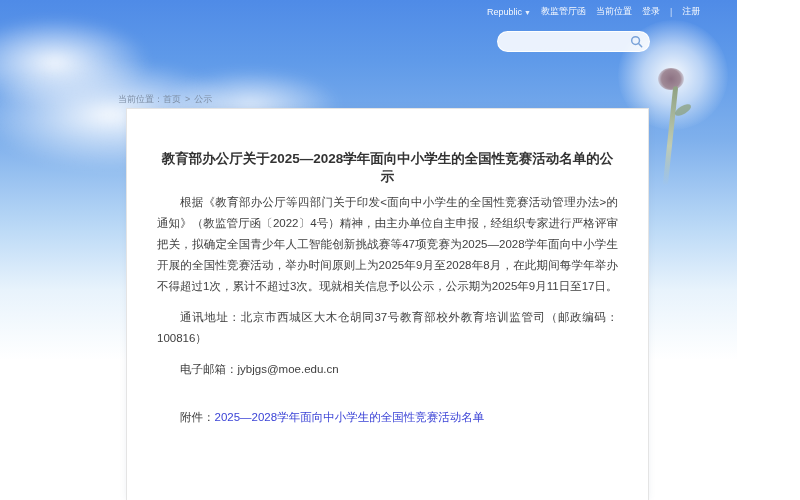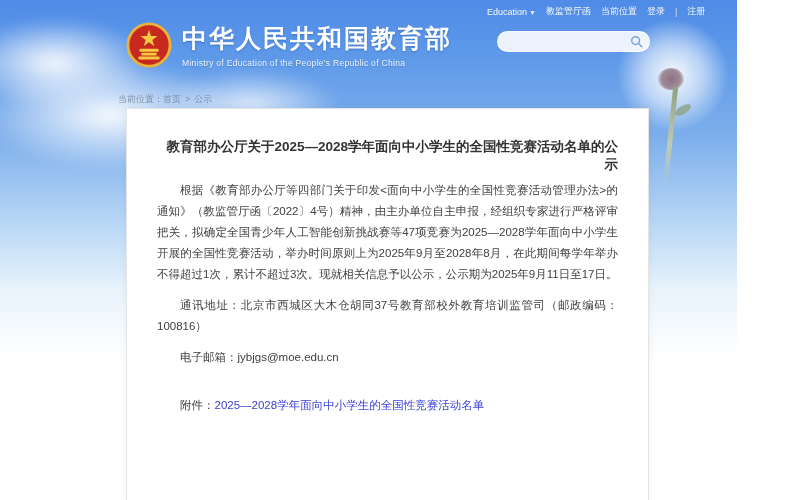--- a/index.html
+++ b/index.html
@@ -50,21 +50,21 @@
 
   
   .breadcrumb { position:absolute; left:118px; top:93px; font-size:9px; color:#7e8fa6; }
   .breadcrumb a { color:#7e8fa6; text-decoration:none; cursor:pointer; }
   .breadcrumb .sep { margin:0 4px; }
 
   
   .panel { position:absolute; left:126px; top:108px; width:523px; height:392px;
     background:#ffffff; border:1px solid #e4e4e4; border-bottom:none;
     box-shadow:0 0 6px rgba(120,140,170,0.12); padding:0 30px; }
-  .doc-title { margin-top:29px; text-align:right; font-size:13.5px; font-weight:bold; color:#333333; line-height:18px; }
+  .doc-title { margin-top:41px; text-align:center; font-size:13.5px; font-weight:bold; color:#333333; line-height:18px; }
   .para { margin-top:6px; font-size:11.5px; color:#404040; line-height:21px;
     text-indent:2em; text-align:justify; }
   .para.tight { margin-top:10px; }
   .attachment { margin-top:27px; font-size:11.5px; color:#404040; line-height:21px; text-indent:2em; }
   .attachment a { color:#3b43d6; text-decoration:none; cursor:pointer; }
 </style>
 </head>
 <body>
 
 <div class="viewport">
@@ -75,41 +75,28 @@
     <div class="cloud cloud3"></div>
 
     <div class="dandelion">
       <div class="dand-fluff"></div>
       <div class="dand-core"></div>
       <div class="dand-stem"></div>
       <div class="dand-leaf"></div>
     </div>
 
     <div class="topnav">
-      <span class="item"><span>Education</span><span class="chev">▼</span></span>
+      <span class="item"><span>Republic</span><span class="chev">▼</span></span>
       <span class="item">教监管厅函</span>
       <span class="item">当前位置</span>
       <span class="item">登录</span>
       <span class="divider">|</span>
       <span class="item">注册</span>
     </div>
 
-    <div class="logo">
-      <svg class="emblem" viewBox="0 0 48 48">
-        <circle cx="24" cy="24" r="22" fill="#c8291f" stroke="#e8b33a" stroke-width="3"></circle>
-        <polygon fill="#f5c842" points="24,8 26.2,14.6 33,14.6 27.5,18.7 29.6,25.2 24,21.2 18.4,25.2 20.5,18.7 15,14.6 21.8,14.6"></polygon>
-        <rect x="14" y="28" width="20" height="3" rx="1" fill="#f5c842"></rect>
-        <rect x="16" y="32" width="16" height="3" rx="1" fill="#f5c842"></rect>
-        <rect x="13" y="36" width="22" height="3" rx="1" fill="#f5c842"></rect>
-      </svg>
-      <div class="logo-text">
-        <div class="site-title">中华人民共和国教育部</div>
-        <div class="site-subtitle">Ministry of Education of the People's Republic of China</div>
-      </div>
-    </div>
 
     <div class="search">
       <input type="text" placeholder="" style="">
       <svg class="mag" viewBox="0 0 14 14">
         <circle cx="6" cy="6" r="4.2" fill="none" stroke="#7aa3d9" stroke-width="1.6"></circle>
         <line x1="9.2" y1="9.2" x2="12.6" y2="12.6" stroke="#7aa3d9" stroke-width="1.6" stroke-linecap="round"></line>
       </svg>
     </div>
 
     <div class="breadcrumb">

